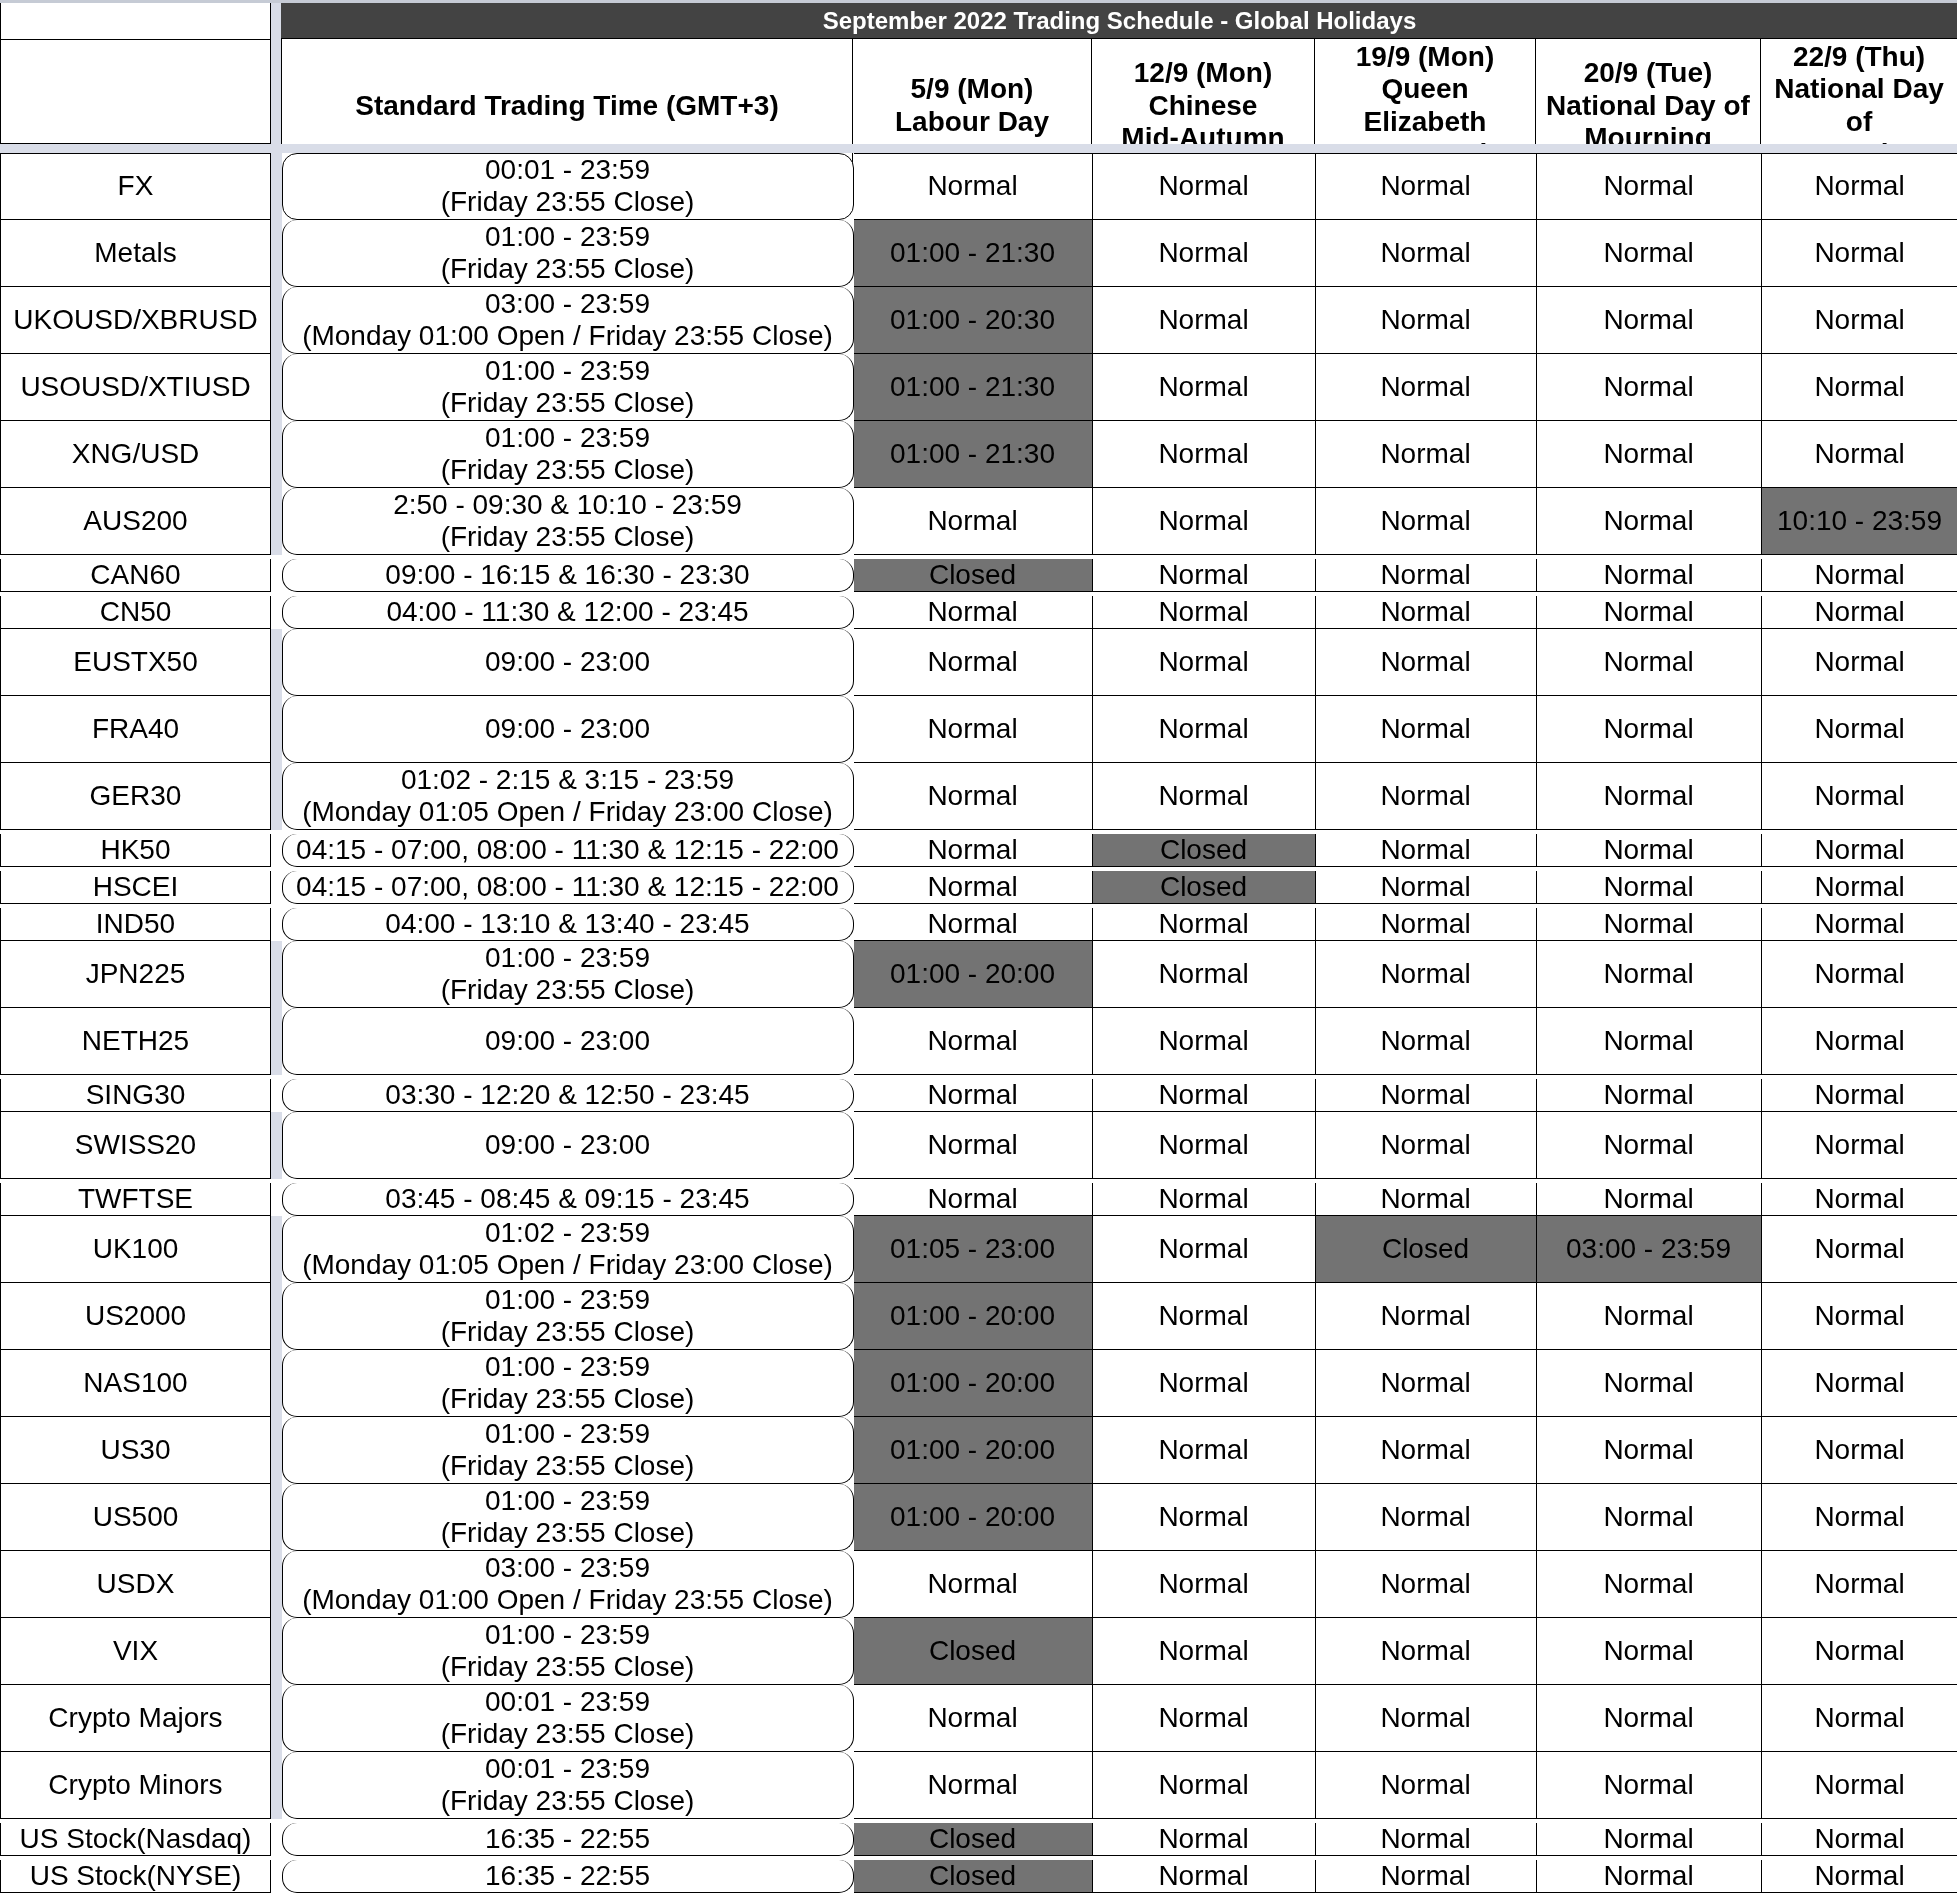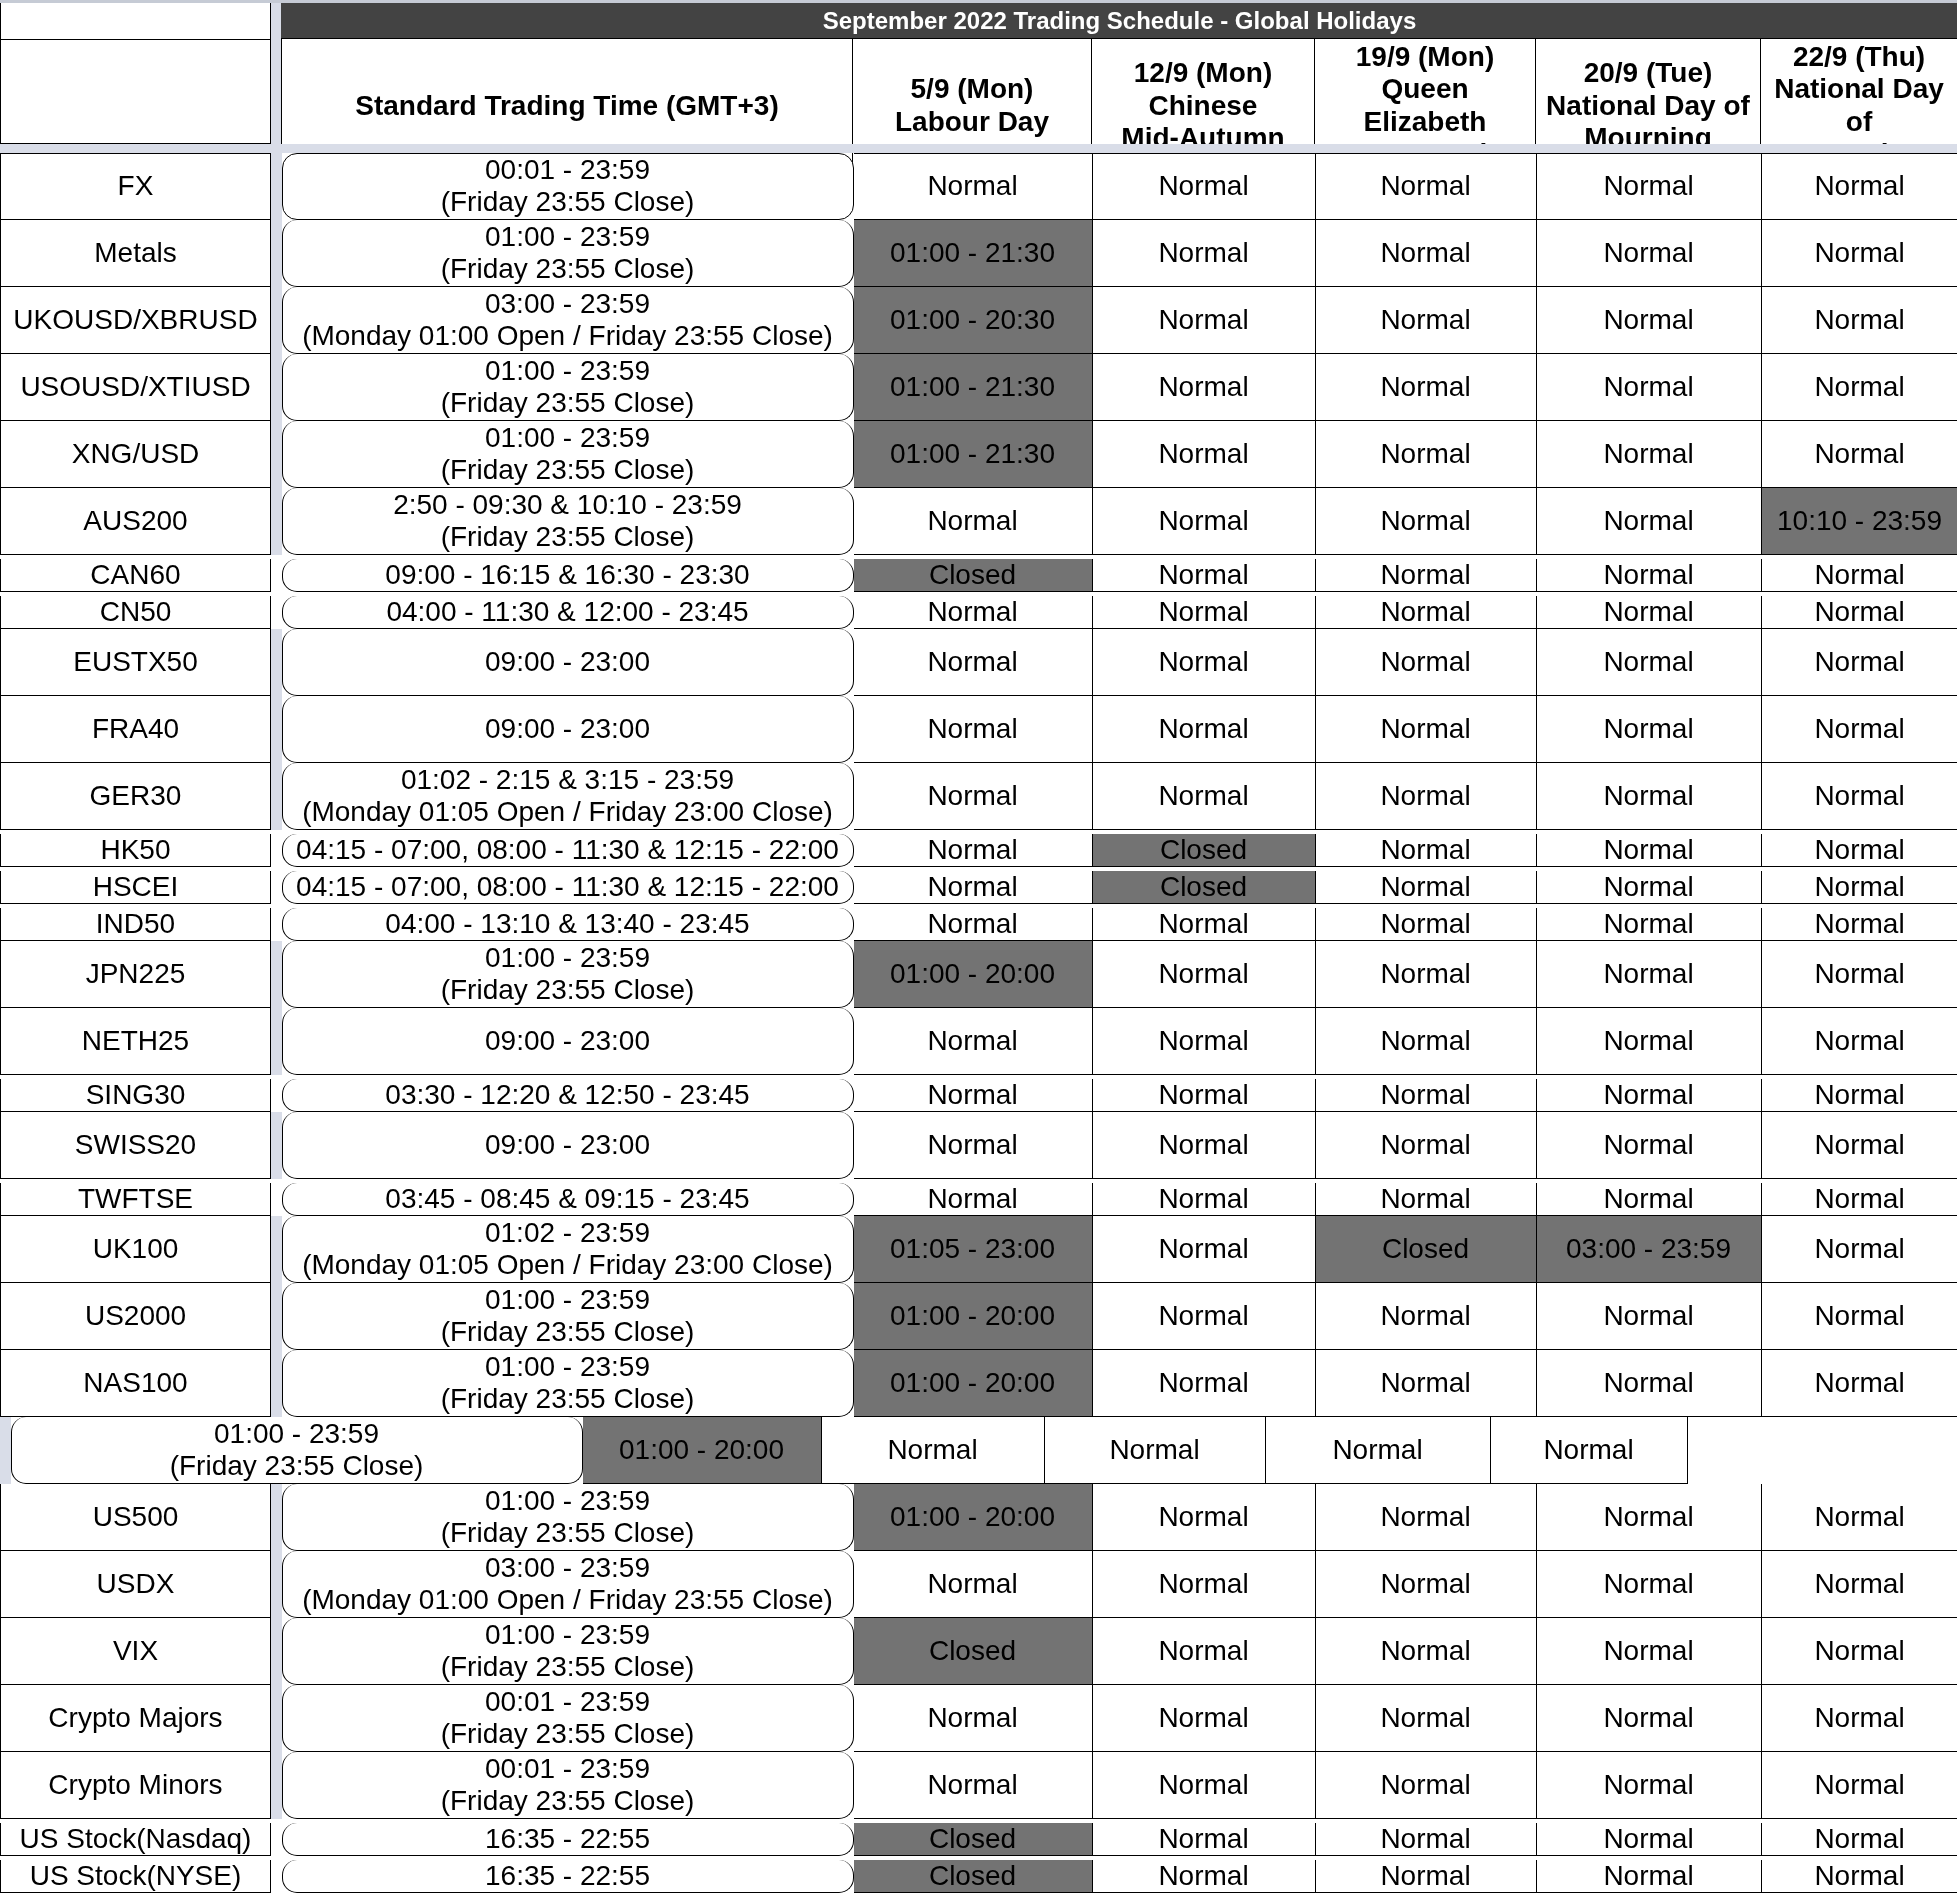--- a/index.html
+++ b/index.html
@@ -330,20 +330,21 @@
     <div class="vband"></div>
     <div class="cell tcell col-t">01:00 - 23:59
 (Friday 23:55 Close)</div>
     <div class="cell hcol col-h1 hl">01:00 - 20:00</div>
     <div class="cell hcol col-h2">Normal</div>
     <div class="cell hcol col-h3">Normal</div>
     <div class="cell hcol col-h4">Normal</div>
     <div class="cell hcol col-h5">Normal</div>
   </div>
       <div class="row tall">
+    <div class="cell icell col-i">US30</div>
     <div class="vband"></div>
     <div class="cell tcell col-t">01:00 - 23:59
 (Friday 23:55 Close)</div>
     <div class="cell hcol col-h1 hl">01:00 - 20:00</div>
     <div class="cell hcol col-h2">Normal</div>
     <div class="cell hcol col-h3">Normal</div>
     <div class="cell hcol col-h4">Normal</div>
     <div class="cell hcol col-h5">Normal</div>
   </div>
       <div class="row tall">

